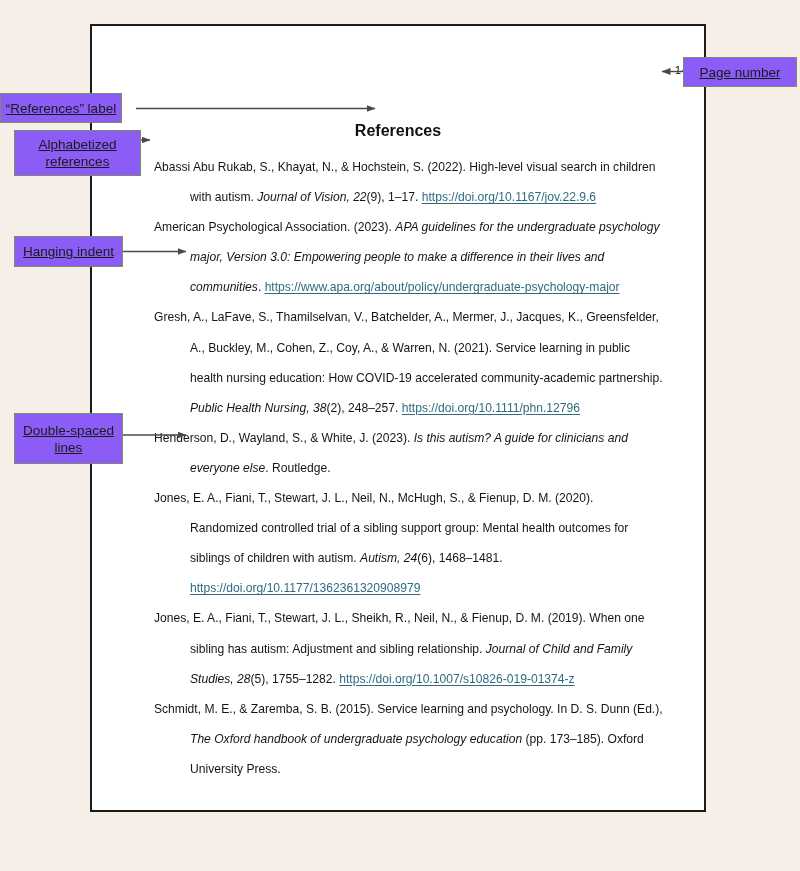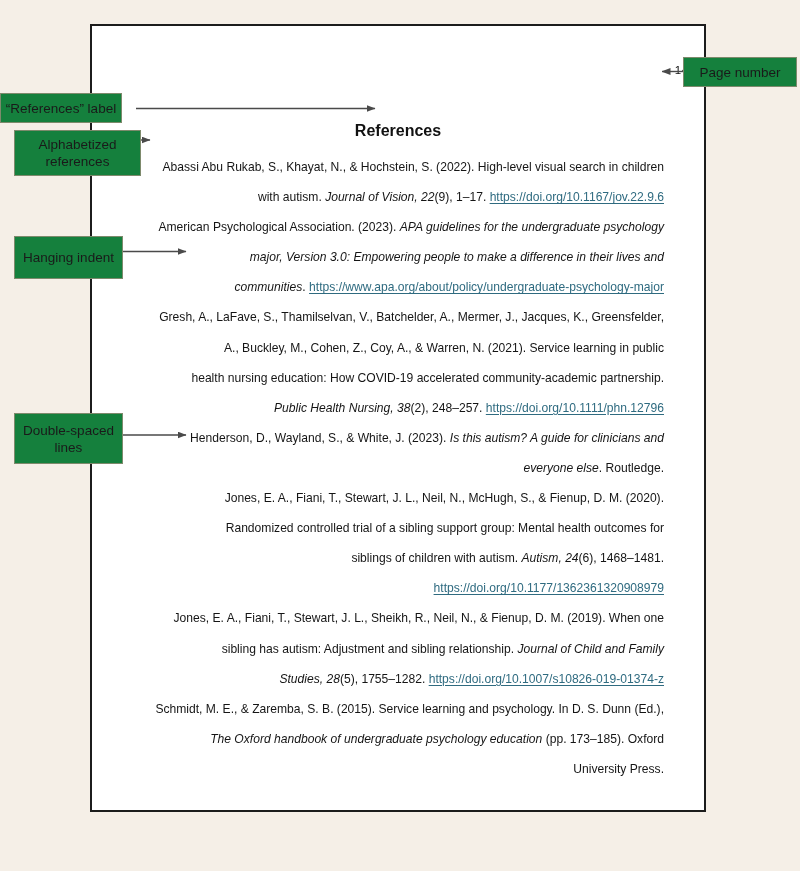--- a/index.html
+++ b/index.html
@@ -63,50 +63,51 @@
     width: 510px;
   }
 
   .ref-entry {
     font-size: 12.1px;
     color: #151515;
     line-height: 30.1px;
     padding-left: 36px;
     text-indent: -36px;
     margin: 0 0 0 0;
-    text-align: right;
+    text-align: left;
     word-spacing: 0px;
   }
 
   .ref-entry i { font-style: italic; }
   .ref-entry .lnk {
     color: #2f6b80;
     text-decoration: underline;
     text-underline-offset: 1.5px;
   }
 
   
   .callout {
     position: absolute;
     box-sizing: border-box;
-    background: #15803d;
+    background: #8b5cf6;
     border: 1.4px solid #7d8a6c;
     color: #1a1a1a;
     font-size: 13.5px;
     display: flex;
     align-items: center;
     justify-content: center;
     text-align: center;
     line-height: 17px;
     z-index: 5;
+    text-decoration: underline;
   }
 
   #cal-references  { left: 0; top: 93px;  width: 122px; height: 30px; }
   #cal-alpha       { left: 14px; top: 130px; width: 127px; height: 46px; }
-  #cal-hanging     { left: 14px; top: 236px; width: 109px; height: 43px; }
+  #cal-hanging     { left: 14px; top: 236px; width: 109px; height: 31px; }
   #cal-double      { left: 14px; top: 413px; width: 109px; height: 51px; }
   #cal-pagenum     { left: 683px; top: 57px; width: 114px; height: 30px; }
 
   
   .connector {
     position: absolute;
     z-index: 4;
     pointer-events: none;
   }
 </style>

